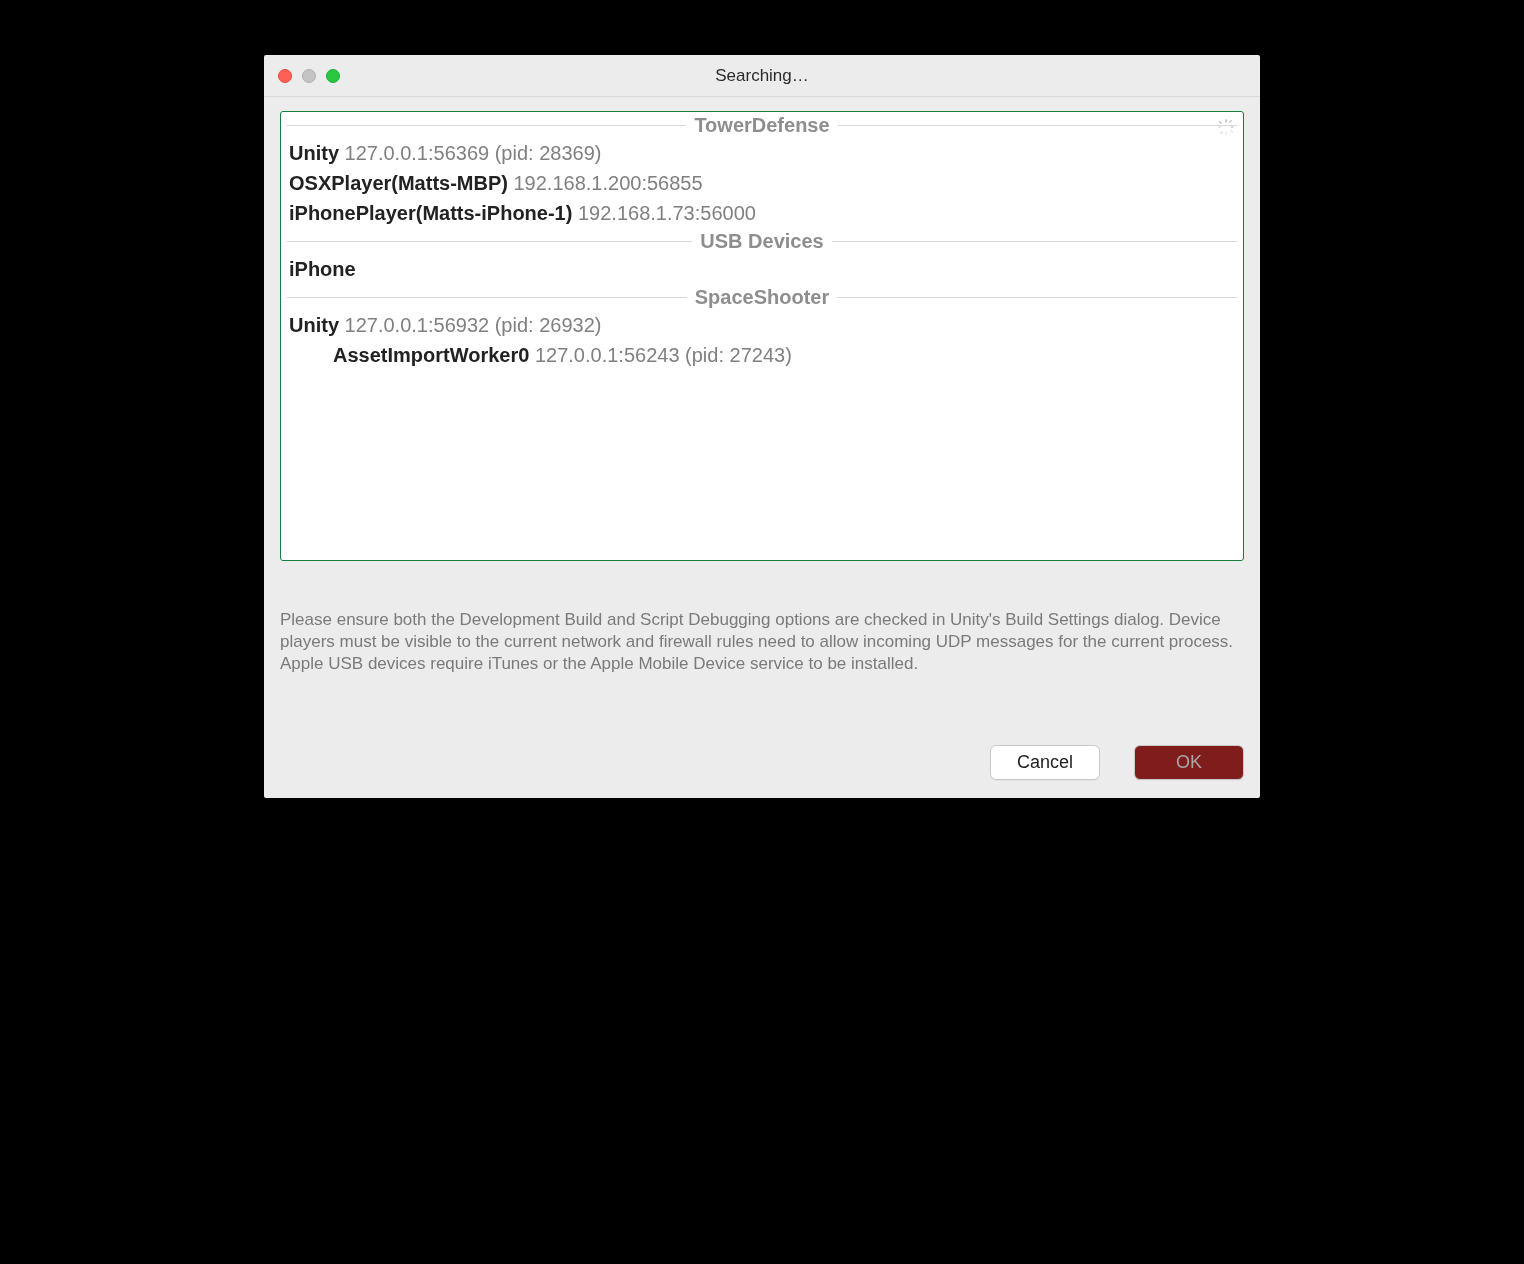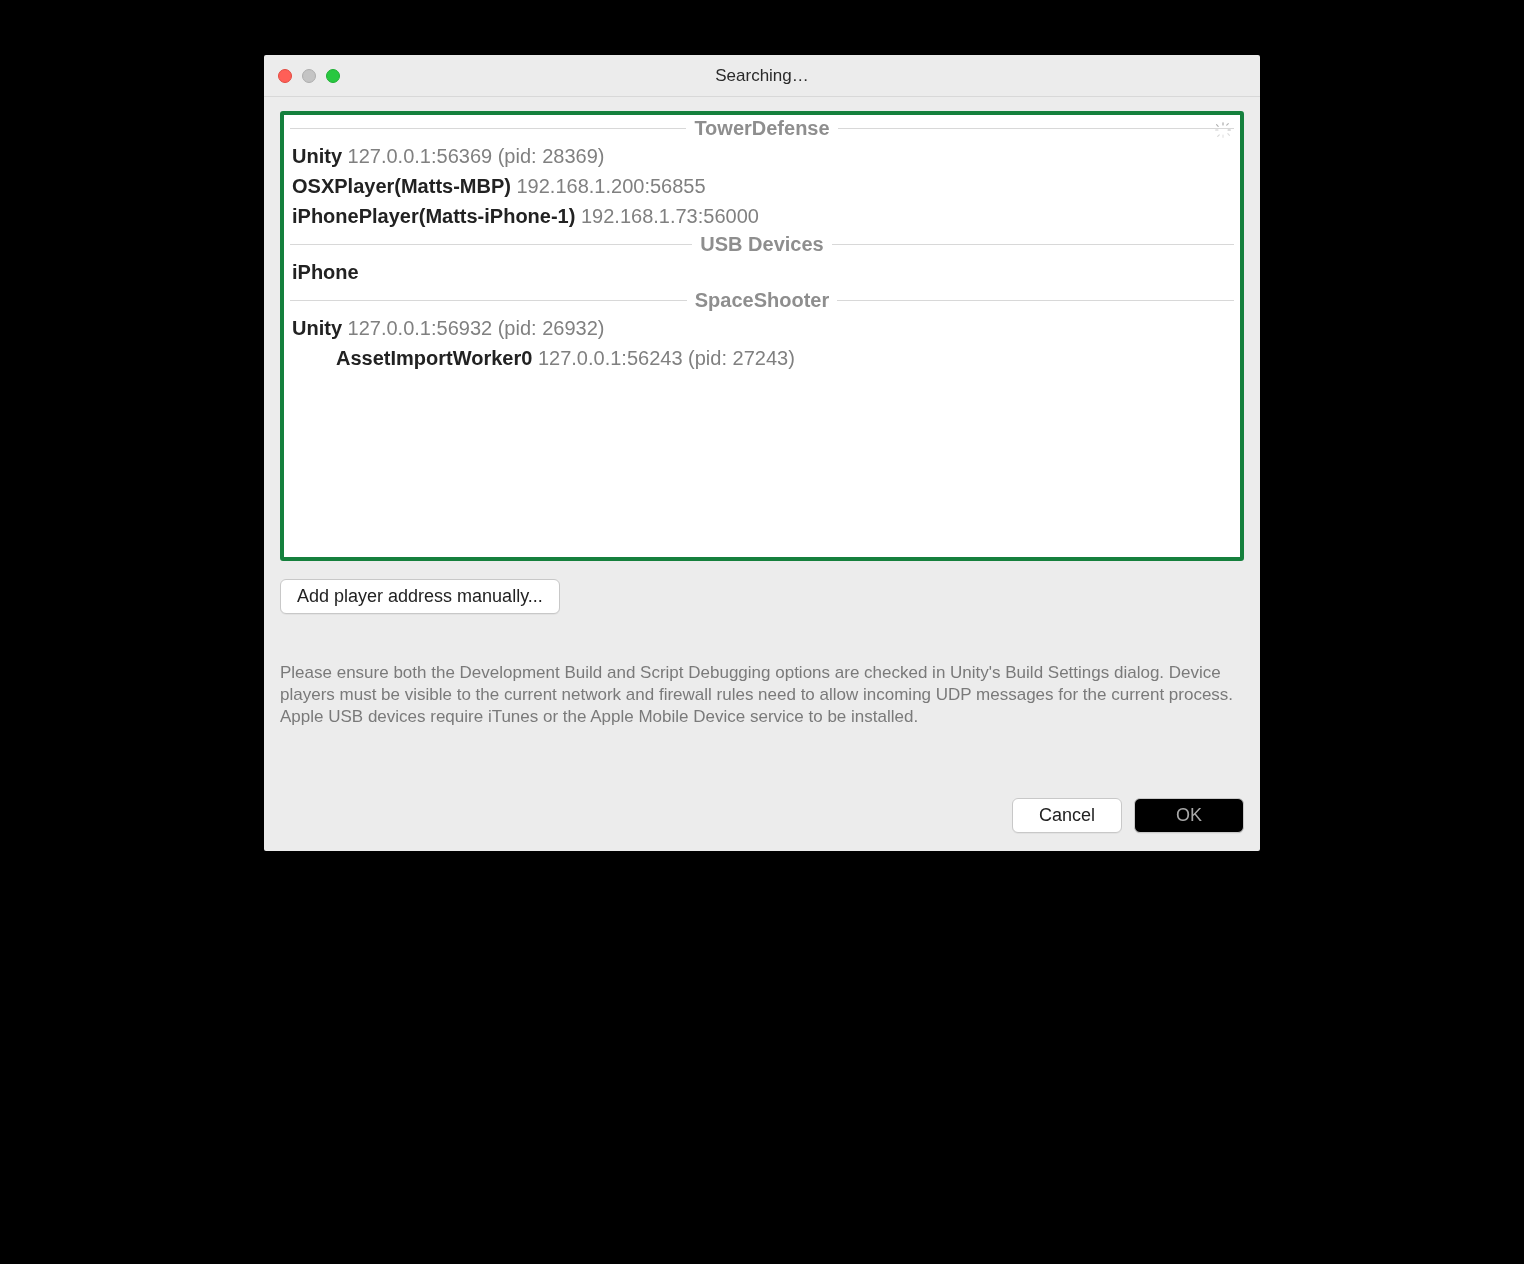--- a/index.html
+++ b/index.html
@@ -45,21 +45,21 @@
     font-size: 17px;
     color: #2a2a2a;
     font-weight: 500;
     pointer-events: none;
   }
   .content {
     padding: 14px 16px 18px 16px;
   }
   .listbox {
     background: #fff;
-    border: 4px solid #15803d;
+    border: 1px solid #15803d;
     border-radius: 3px;
     height: 450px;
     position: relative;
     overflow: hidden;
   }
   .spinner {
     position: absolute;
     right: 8px;
     top: 6px;
     width: 18px;
@@ -101,35 +101,35 @@
     background: #fff;
     border: 1px solid #c8c8c8;
     border-radius: 6px;
     font-size: 18px;
     padding: 6px 16px;
     color: #222;
     cursor: pointer;
     box-shadow: 0 1px 0 rgba(0,0,0,0.04);
   }
   .btn.disabled {
-    background: #000000;
+    background: #7f1d1d;
     color: #a8a8a8;
     cursor: default;
   }
   .help {
     margin-top: 48px;
     font-size: 17px;
     line-height: 22px;
     color: #7a7a7a;
   }
   .help .ital { }
   .footer {
     display: flex;
     justify-content: flex-end;
-    gap: 12px;
+    gap: 34px;
     margin-top: 70px;
   }
   .footer .btn { min-width: 110px; }
 </style>
 </head>
 <body>
 
 <div class="window">
   <div class="titlebar">
     <div class="traffic">
@@ -174,23 +174,20 @@
           <div class="section">
             <div class="line"></div>
             <div class="label">SpaceShooter</div>
             <div class="line"></div>
           </div>
           <div class="row"><span class="name">Unity</span> <span class="addr">127.0.0.1:56932 (pid: 26932)</span></div>
           <div class="row indent"><span class="name">AssetImportWorker0</span> <span class="addr">127.0.0.1:56243 (pid: 27243)</span></div>
         </div>
     </div>
 
-    <div class="below-list">
-      <button class="btn">Add player address manually...</button>
-    </div>
 
     <div class="help">
       <span>Please ensure both the </span><span class="ital">Development Build</span><span> and </span><span class="ital">Script Debugging</span><span> options are checked in Unity's </span><span class="ital">Build Settings</span><span> dialog. Device players must be visible to the current network and firewall rules need to allow incoming UDP messages for the current process. Apple USB devices require iTunes or the Apple Mobile Device service to be installed.</span>
     </div>
 
     <div class="footer">
       <button class="btn">Cancel</button>
       <button class="btn disabled">OK</button>
     </div>
   </div>

